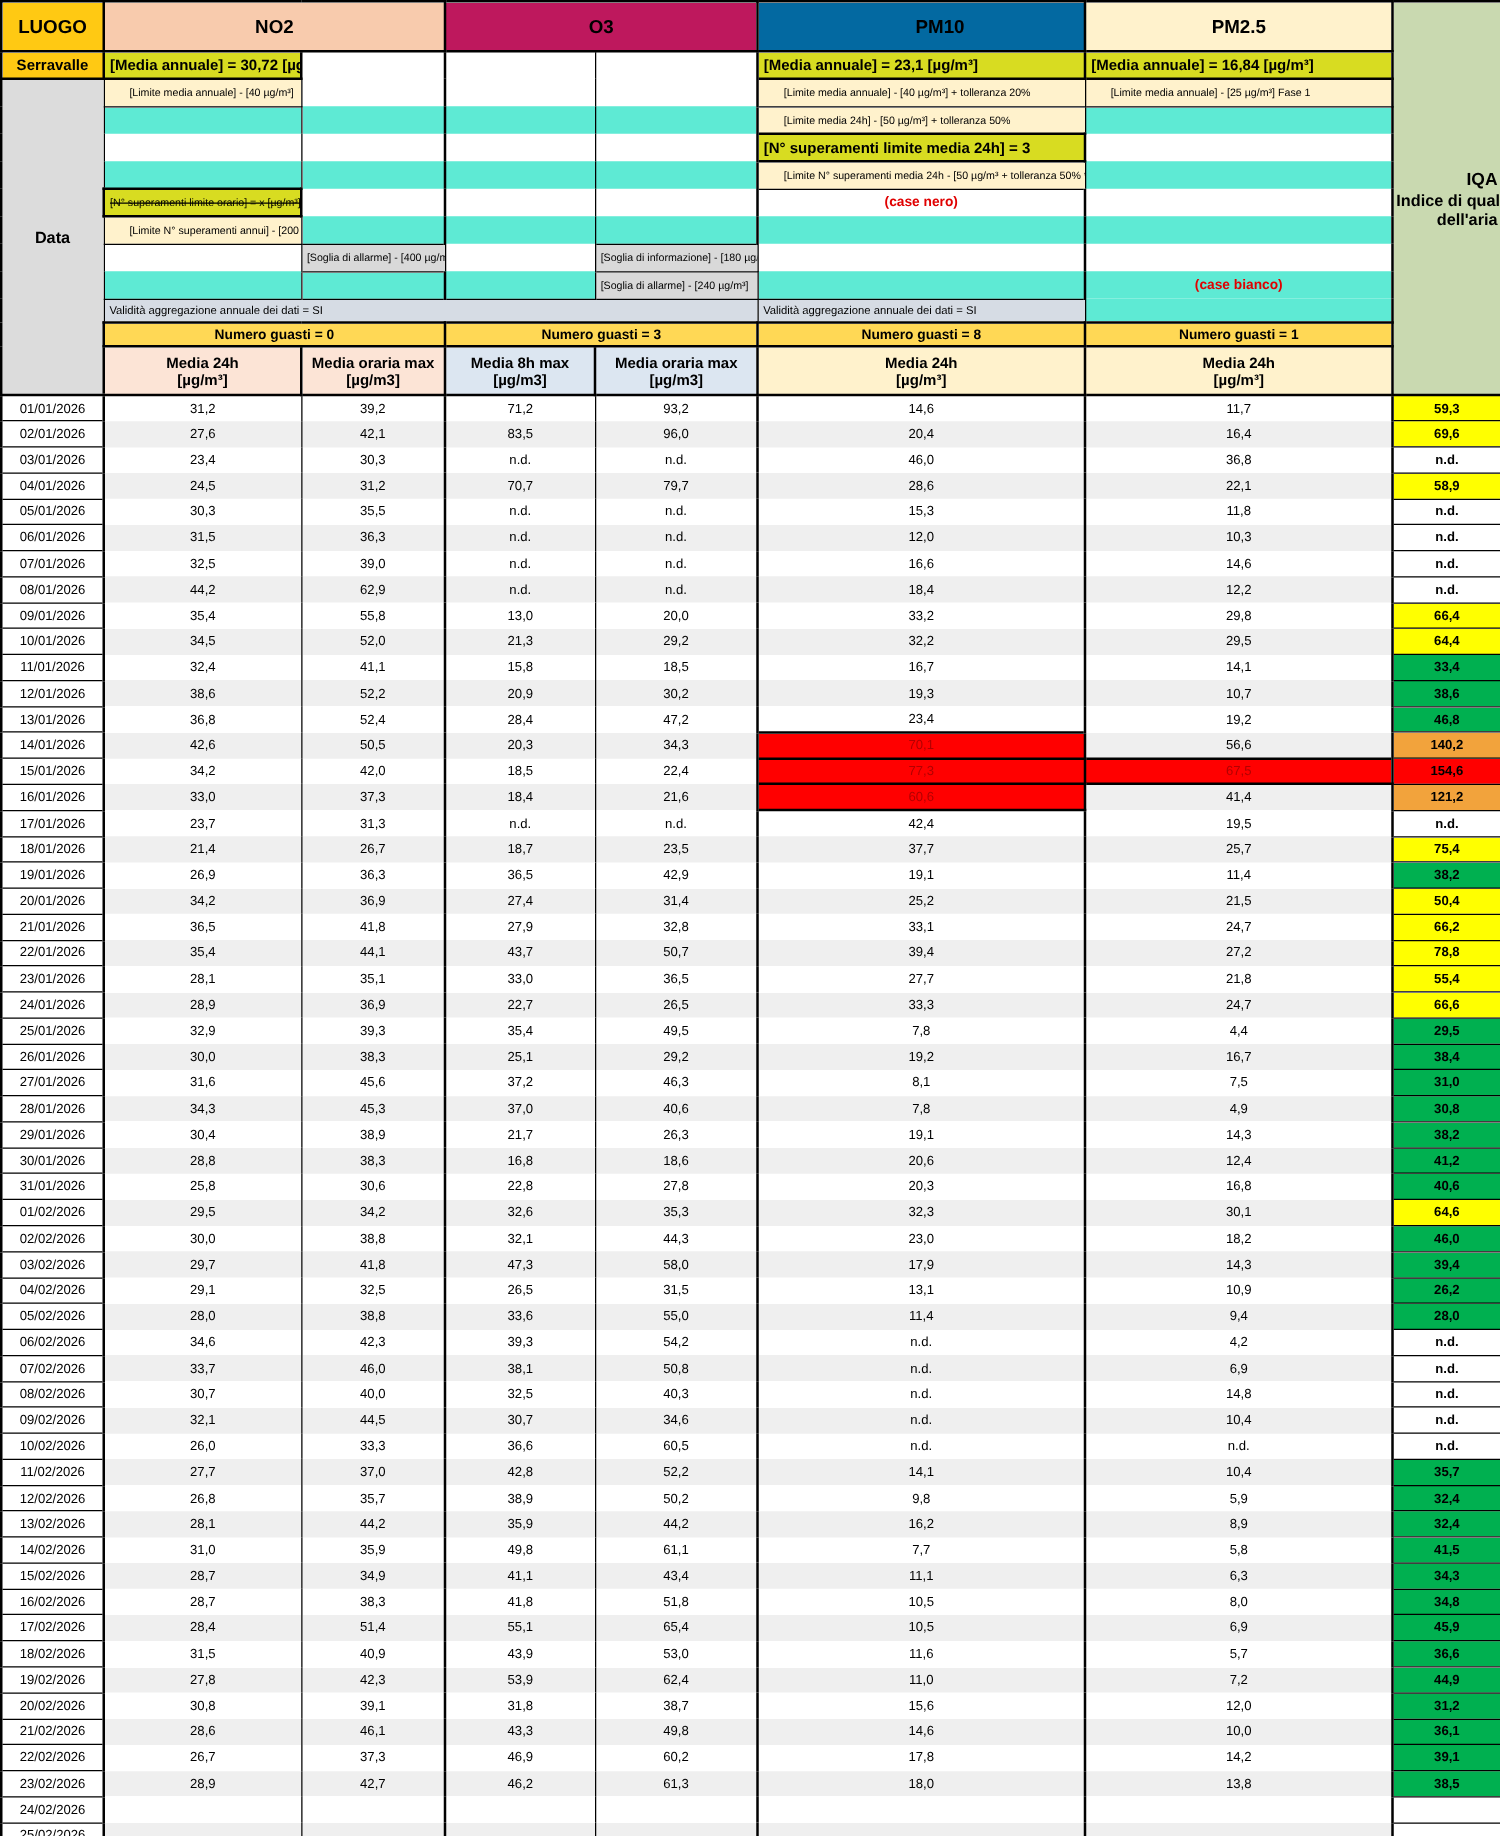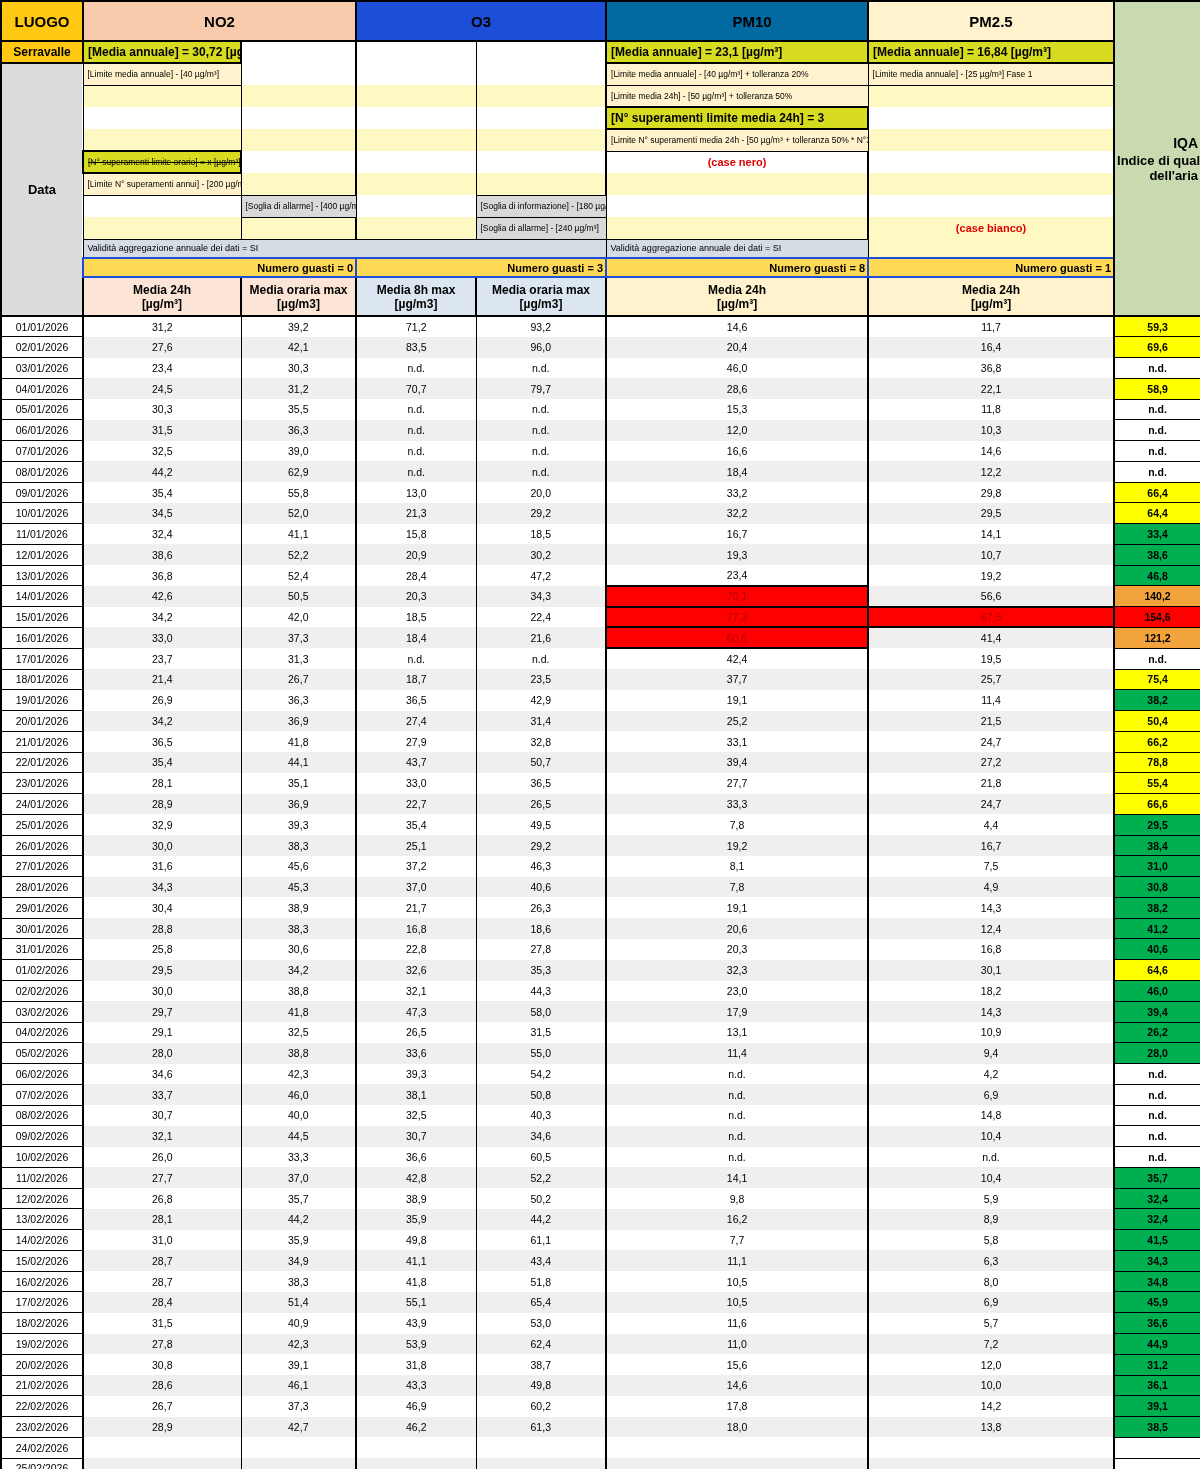--- a/index.html
+++ b/index.html
@@ -17,34 +17,34 @@
   .c-pm25{border-right:2px solid #000;}
   .c-iqa{border-right:2px solid #000;}
 
   
   .hr0{height:40px;} .hr22{height:22px;} .hr10{height:19px;} .hr11{height:19px;} .hr12{height:39px;padding-left:34px;}
 
   
   .luogo{background:#FFC913;border:2px solid #000;font-weight:bold;font-size:15px;text-align:center;}
   .station{background:#FFC913;border:2px solid #000;font-weight:bold;font-size:12px;text-align:center;}
   .grp{border:2px solid #000;font-weight:bold;font-size:15px;text-align:center;}
-  .g-no2{background:#F8CBAD;} .g-o3{background:#1d4ed8;} .g-pm10{background:#0369a1;padding-left:32px;} .g-pm25{background:#FFF2CC;}
+  .g-no2{background:#F8CBAD;} .g-o3{background:#be185d;} .g-pm10{background:#0369a1;padding-left:32px;} .g-pm25{background:#FFF2CC;}
   .iqa-head{background:#C9D9B0;border:2px solid #000;text-align:right;font-weight:bold;font-size:13px;vertical-align:middle;}
   .iqa-head .t{font-size:14px;margin-bottom:2px;}
   .datalabel{background:#DCDCDC;border:1px solid #000;border-left:2px solid #000;border-bottom:2px solid #000;font-weight:bold;font-size:13px;text-align:center;}
   .lime{background:#D8DC21;border:2px solid #000;font-weight:bold;font-size:12px;text-align:left;padding-left:4px;}
-  .cream{background:#FFF2CC;border:1px solid #000;font-size:8.5px;text-align:left;padding-left:4px;}
+  .cream{background:#FFF2CC;border:1px solid #000;font-size:8.5px;text-align:left;padding-left:20px;}
   .graynote{background:#D9D9D9;border:1px solid #000;font-size:8.5px;text-align:left;padding-left:4px;}
   .validita{background:#D6DCE4;border:1px solid #000;font-size:9px;text-align:left;padding-left:4px;}
   .rednote{color:#E00000;font-weight:bold;font-size:11px;text-align:center;background:transparent;}
   .strike{text-decoration:line-through;font-weight:normal;font-size:8.5px;}
-  .guasti{background:#FFD855;border:2px solid #1d4ed8;font-weight:bold;font-size:11px;text-align:right;}
+  .guasti{background:#FFD855;border:2px solid #000000;font-weight:bold;font-size:11px;text-align:center;}
   .sub{border:2px solid #000;font-weight:bold;font-size:12px;text-align:center;}
   .s-no2{background:#FCE4D6;} .s-o3{background:#DCE6F1;} .s-pm{background:#FFF2CC;}
-  .hband{background:#fef9c3;}
+  .hband{background:#5eead4;}
   .hwhite{background:#FFFFFF;}
 
   
   tr.data-row{height:20.77px;}
   tr.data-row td{font-size:10.5px;text-align:center;}
   tr.band td{background:#EFEFEF;}
   td.c-date{font-size:10px;border-top:1px solid #000;border-bottom:1px solid #000;background:#fff !important;}
   td.c-iqa{font-weight:bold;border-top:1px solid #000;border-bottom:1px solid #000;background:#fff;}
   .iqa-yellow{background:#FFFF00 !important;}
   .iqa-green{background:#00B050 !important;}

